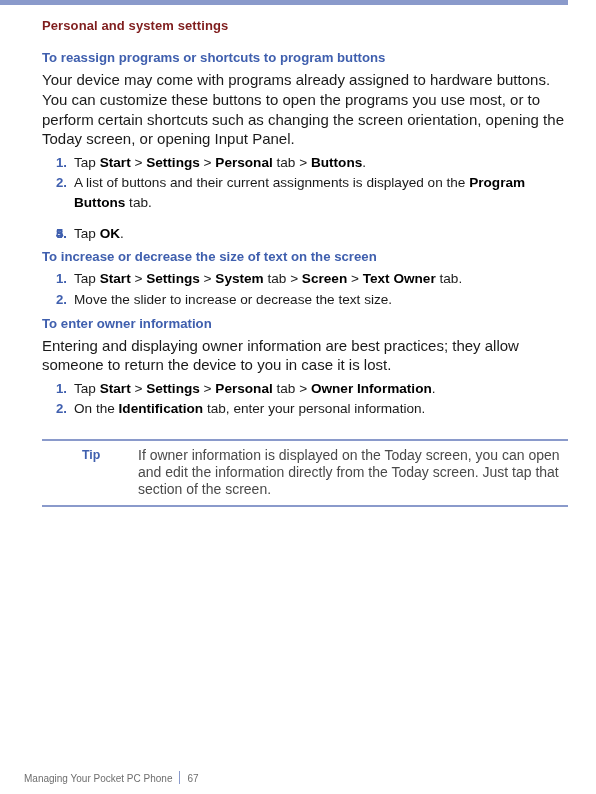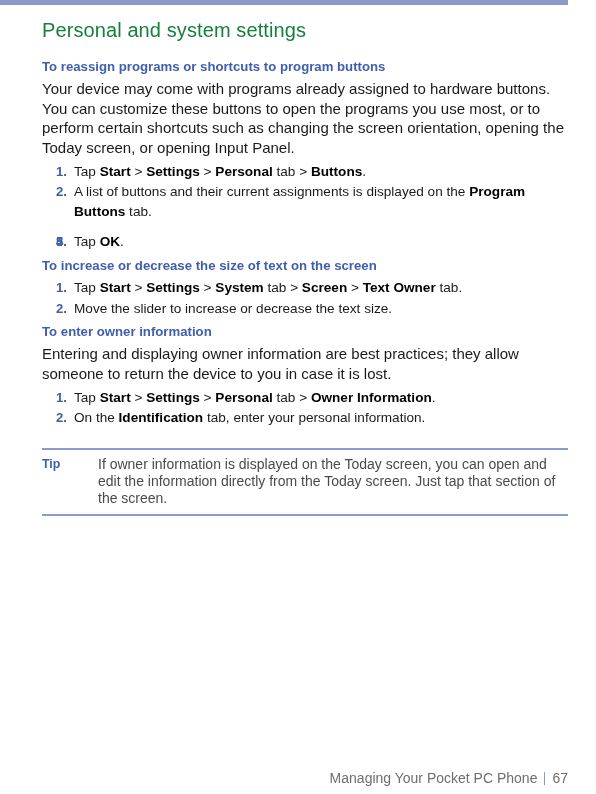--- a/index.html
+++ b/index.html
@@ -28,23 +28,23 @@
     height: 5px;
     background: #8a9acb;
   }
   .content {
     position: absolute;
     left: 42px;
     top: 18px;
     width: 526px;
   }
   h1.page-title {
-    font-size: 20px;
-    font-weight: normal;
-    color: #15803d;
+    font-size: 13px;
+    font-weight: bold;
+    color: #7f1d1d;
     margin: 0 0 3px 0;
     letter-spacing: 0.1px;
     line-height: 1.25;
   }
   h2.section-heading {
     font-size: 13.2px;
     font-weight: bold;
     color: #3f5fae;
     margin: 5px 0 4px 0;
     line-height: 1.3;
@@ -97,36 +97,37 @@
     width: 526px;
     box-sizing: border-box;
   }
   .tip-label {
     font-size: 12.4px;
     font-weight: bold;
     color: #3f5fae;
     width: 56px;
     flex: 0 0 56px;
     line-height: 17px;
+    margin-left: 40px;
   }
   .tip-text {
     font-size: 14px;
     line-height: 17px;
     color: #4a4a4a;
     flex: 1;
   }
   .footer {
     position: absolute;
     left: 0;
     top: 770px;
     width: 568px;
-    text-align: right;
-    font-size: 14px;
+    font-size: 10px;
     color: #6e6e6e;
     line-height: 17px;
+    padding-left: 24px;
   }
   .footer .sep {
     display: inline-block;
     width: 1px;
     height: 13px;
     background: #8a9acb;
     vertical-align: -2px;
     margin: 0 7px 0 7px;
   }
   .footer .pageno {

